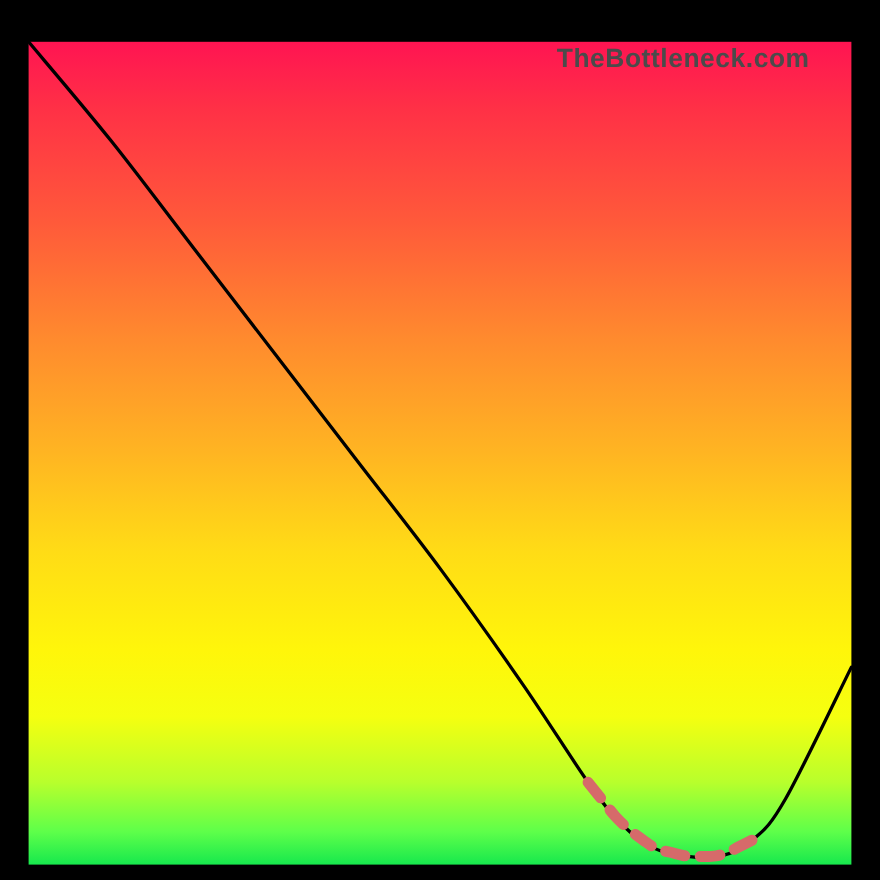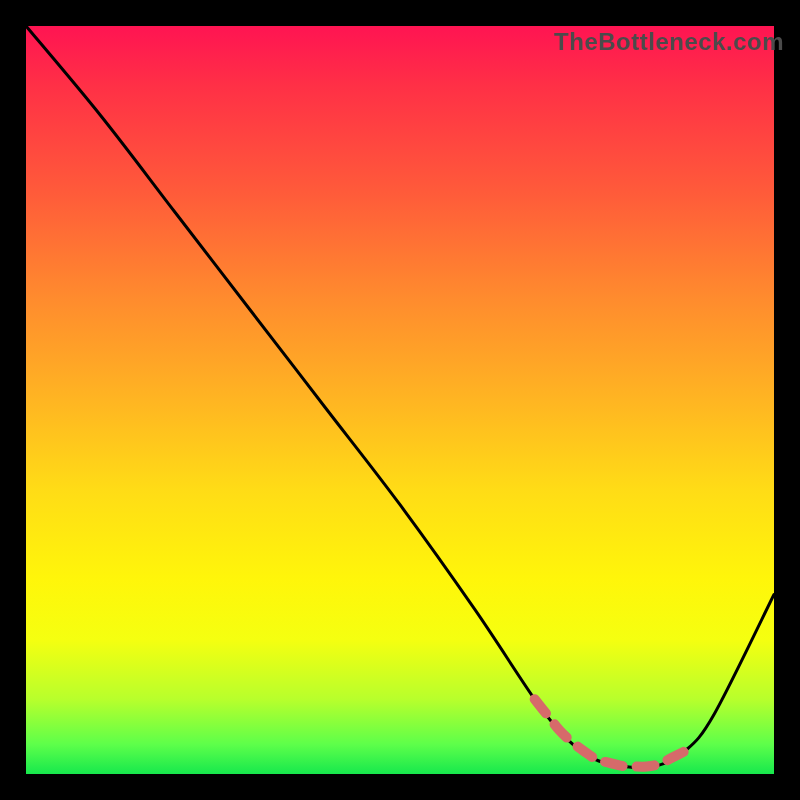--- a/index.html
+++ b/index.html
@@ -7,25 +7,24 @@
     padding: 0;
     width: 800px;
     height: 800px;
     background: #000000;
     overflow: hidden;
     font-family: Arial, Helvetica, sans-serif;
   }
   .frame {
     position: absolute;
     left: 26px;
-    top: 26px;
+    top: 38px;
     width: 716px;
     height: 748px;
     background: #000000;
-    padding-left: 48px;
   }
   .plot-area {
     position: absolute;
     left: 0;
     top: 0;
     width: 748px;
     height: 748px;
     
     background: linear-gradient(
       to bottom,

